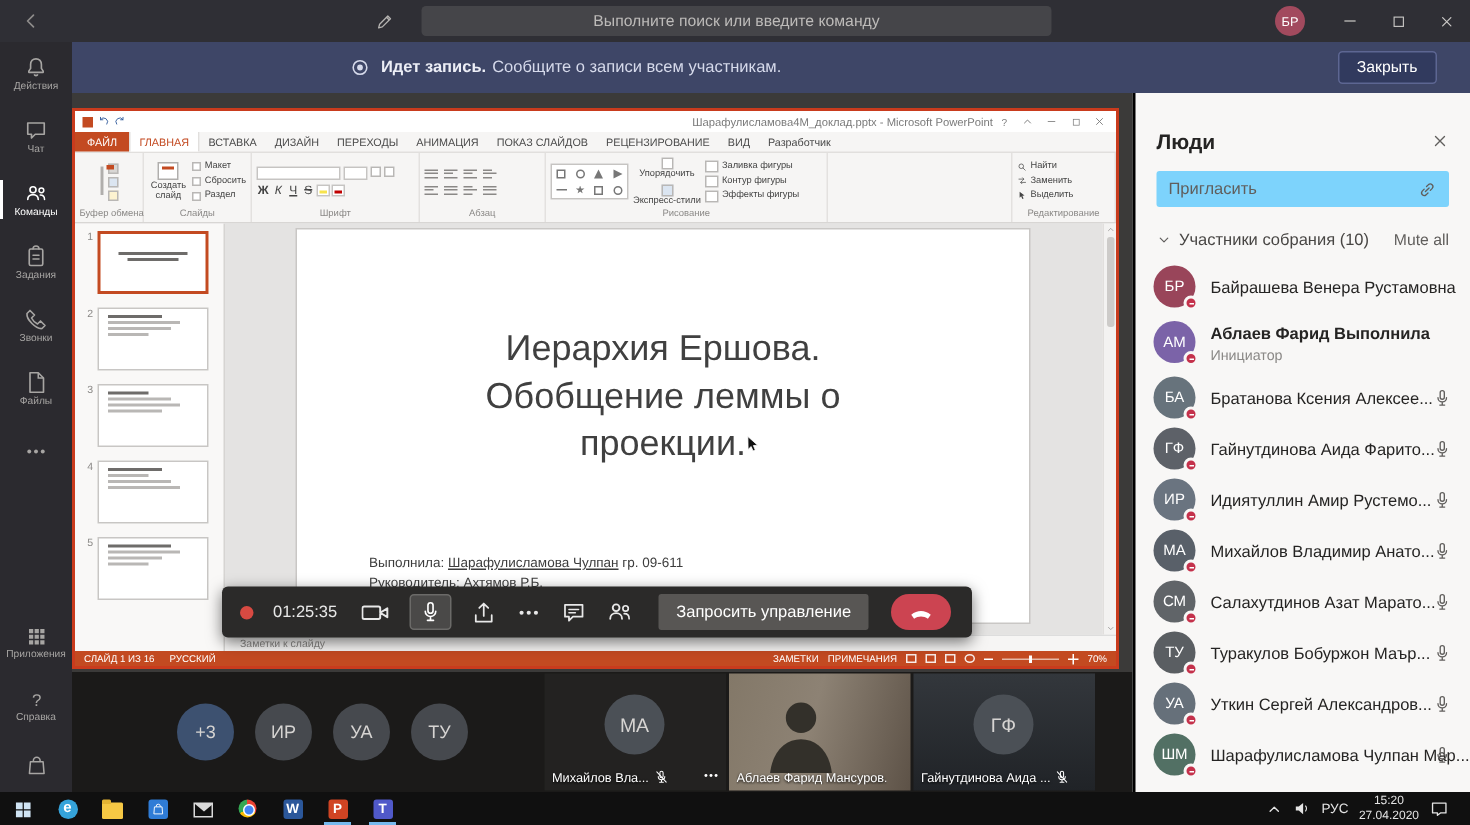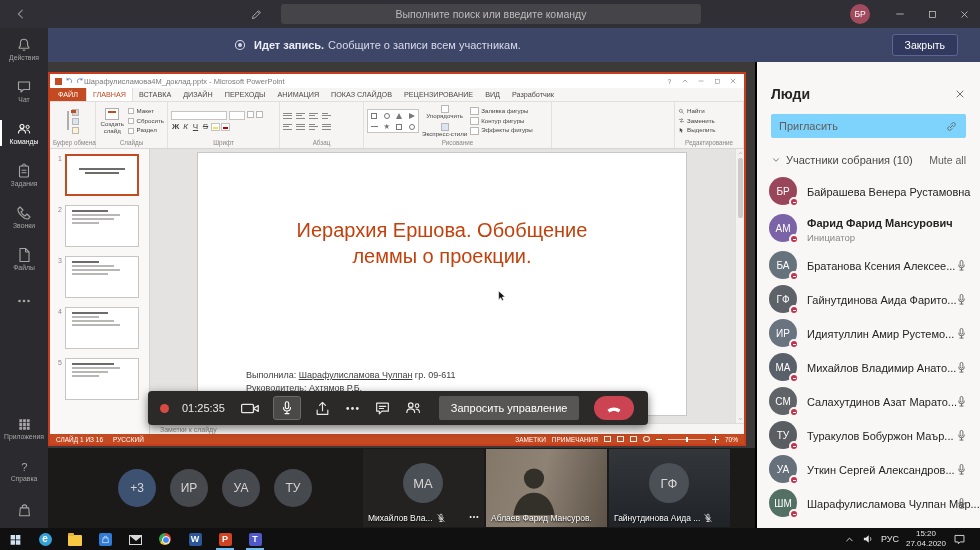--- a/index.html
+++ b/index.html
@@ -37,21 +37,21 @@
 
   
   .stage{position:absolute;left:48px;top:62px;width:707px;height:386px;background:#3b3a39;z-index:10}
   .share{position:absolute;left:0;top:10px;width:698px;height:374px;border:2px solid #c93b1d;background:#e6e5e4}
   .ppt{width:694px;height:370px;display:flex;flex-direction:column;font-family:"Liberation Sans",sans-serif}
 
   .ppt-title{height:14px;background:#fff;display:flex;align-items:center;font-size:7.5px;color:#7a7a7a}
   .qat{display:flex;align-items:center;gap:3px;margin-left:5px;color:#8a6d3b}
   .qat .q1{width:7px;height:7px;background:#c34a21}
   .qat svg{color:#2b579a}
-  .ppt-title .t-text{flex:1;text-align:left;white-space:nowrap;overflow:hidden}
+  .ppt-title .t-text{flex:1;text-align:right;white-space:nowrap;overflow:hidden}
   .ppt-wctl{display:flex;align-items:center;gap:2px;margin-right:4px;color:#7a7a7a}
   .ppt-wctl .wmini{width:14px;height:11px;display:flex;align-items:center;justify-content:center}
 
   .ppt-tabs{height:14px;background:#f6f5f4;display:flex;align-items:stretch;font-size:7.2px;color:#4a4a4a;border-bottom:1px solid #e1dfdd}
   .ptab{padding:0 6px;display:flex;align-items:center;white-space:nowrap;cursor:pointer}
   .ptab.file{background:#c34a21;color:#fff;padding:0 8px}
   .ptab.active{background:#fff;color:#c34a21;border-left:1px solid #e1dfdd;border-right:1px solid #e1dfdd}
 
   .ppt-ribbon{height:47px;background:#f6f5f4;display:flex;border-bottom:1px solid #d8d6d4}
   .rgroup{display:flex;flex-direction:column;padding:2px 3px 1px;border-right:1px solid #e3e1df;height:100%}
@@ -94,21 +94,21 @@
   .tnum{font-size:7px;color:#8a8886;width:7px;text-align:right;padding-top:1px}
   .tbox{width:74px;height:42px;background:#fff;border:1px solid #c8c6c4;position:relative;padding:4px 6px}
   .thumb.sel .tbox{border:2px solid #c34a21}
   .tl{display:block;background:#b9b7b5;height:2px;margin-bottom:2px}
   .tl.d{background:#6e6c6a}
   .tl.w60{width:60%}.tl.w80{width:80%}.tl.w45{width:45%}.tl.w70{width:70%}
 
   .ppt-main{flex:1;display:flex;flex-direction:column;min-width:0}
   .canvas{flex:1;position:relative;background:#e4e3e2;min-height:0}
   .sheet{position:absolute;left:48px;top:4px;width:488px;height:262px;background:#fff;box-shadow:0 0 0 1px #c9c7c5}
-  .sheet-title{position:absolute;left:70px;right:70px;top:64px;text-align:center;font-size:20px;line-height:1.32;color:#c2410c}
+  .sheet-title{position:absolute;left:70px;right:70px;top:64px;text-align:center;font-size:24px;line-height:1.32;color:#404040}
   .sheet-auth{position:absolute;left:48px;top:216px;font-size:9px;color:#3d3d3d;line-height:1.45}
   .sheet-auth .ul{text-decoration:underline}
   .vsb{position:absolute;right:0;top:0;width:9px;height:100%;background:#f3f2f1;border-left:1px solid #e1dfdd;display:flex;flex-direction:column;align-items:center;justify-content:space-between;padding:1px 0;color:#8a8886}
   .vsb .vt{width:5px;flex:0 0 60px;background:#cdcbc9;border-radius:2px;margin-top:2px}
   .vsb .sp{flex:1}
   .notes{height:11px;background:#f6f5f4;border-top:1px solid #ddd;font-size:7px;color:#8a8886;display:flex;align-items:center;padding-left:10px}
 
   .ppt-status{height:10px;background:#c34a21;color:#fff;display:flex;align-items:center;font-size:6.5px;gap:10px;padding:0 6px}
   .ppt-status .right{margin-left:auto;display:flex;align-items:center;gap:6px}
   .vic{width:7px;height:6px;border:1px solid #fff;opacity:.9}
@@ -854,21 +854,21 @@
           </span>
         <span class="pcol"><span class="pname">Байрашева Венера Рустамовна</span></span>
       </div>
 
       <div class="prow lead">
         <span class="avatar" style="background-color: rgb(123, 99, 168);">
             <span>АМ</span>
             <span class="presence"></span>
           </span>
         <span class="pcol">
-          <span class="pname b">Фарид Фарид Мансурович</span>
+          <span class="pname b">Аблаев Фарид Выполнила</span>
           <span class="psub" style="display:block">Инициатор</span>
         </span>
       </div>
 
       <div class="prow">
         <span class="avatar" style="background-color: rgb(103, 115, 124);">
             <span>БА</span>
             <span class="presence"></span>
           </span>
         <span class="pcol"><span class="pname">Братанова Ксения Алексее...</span></span>

